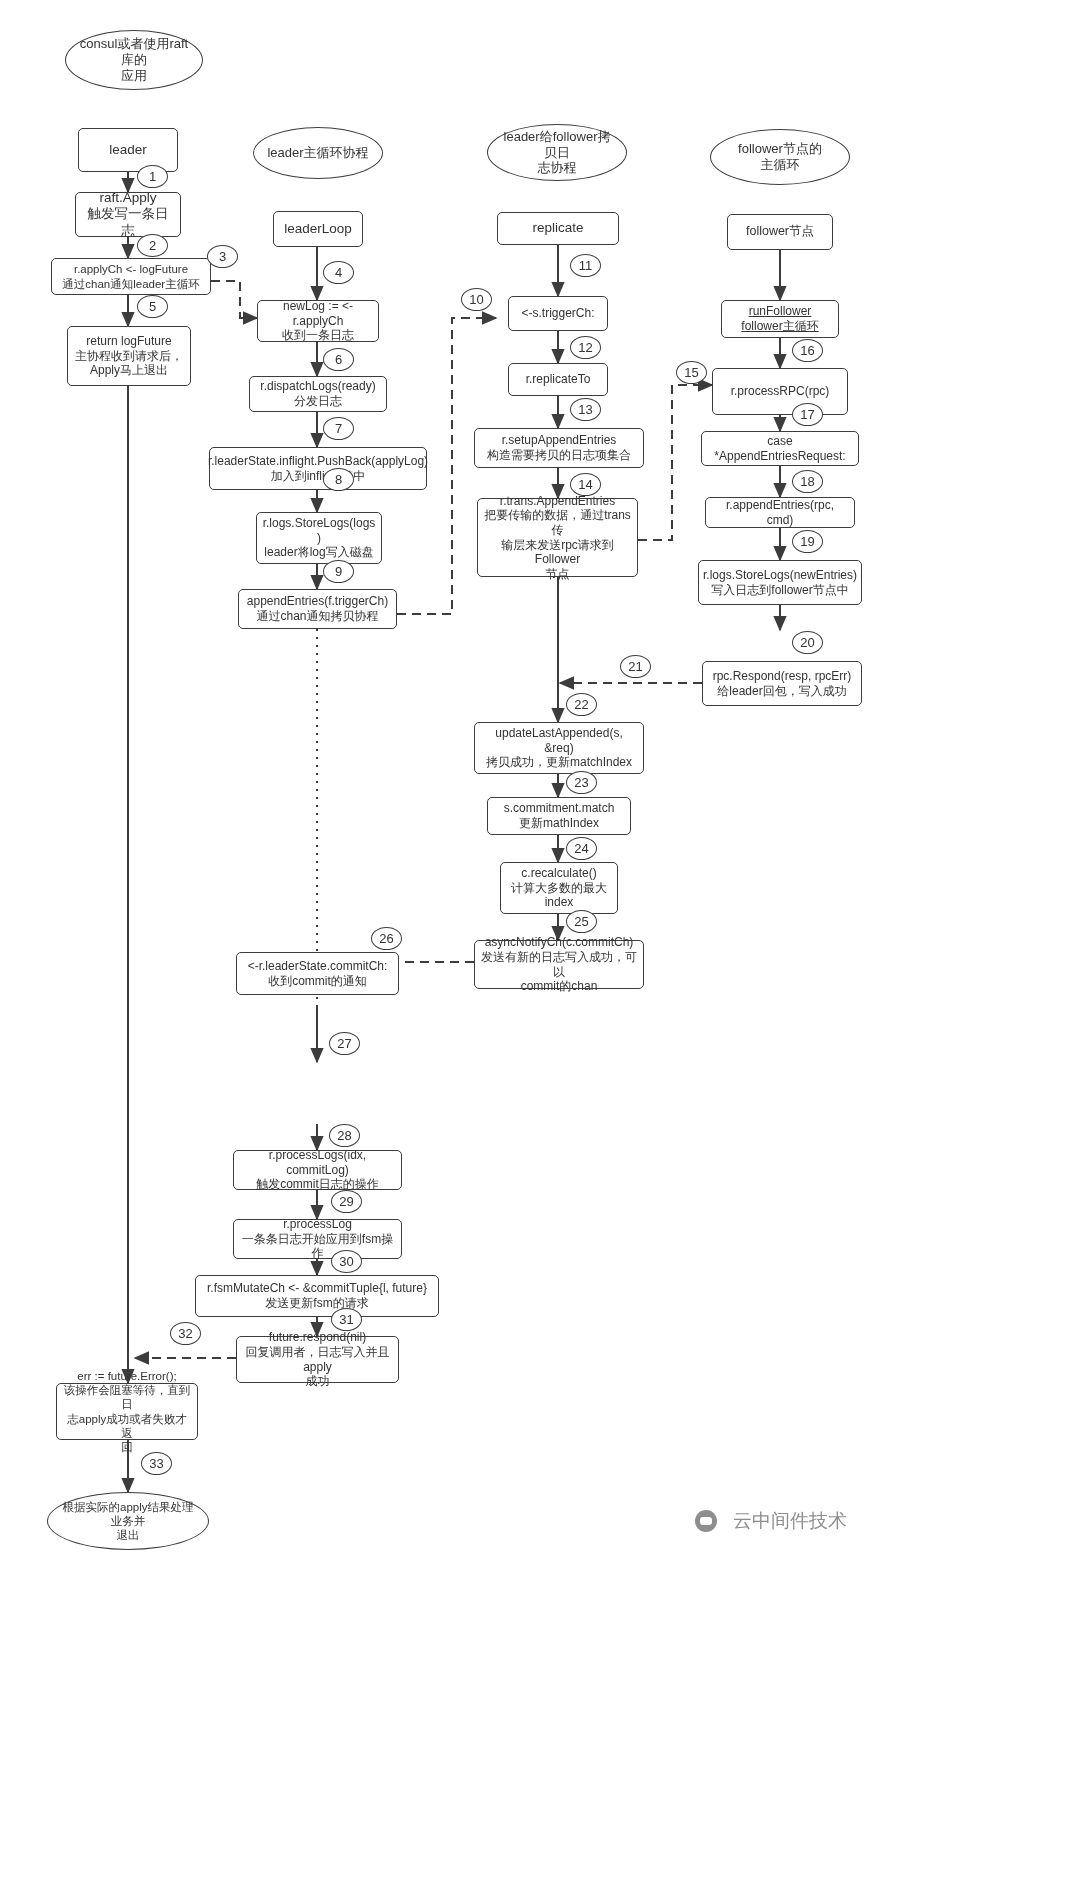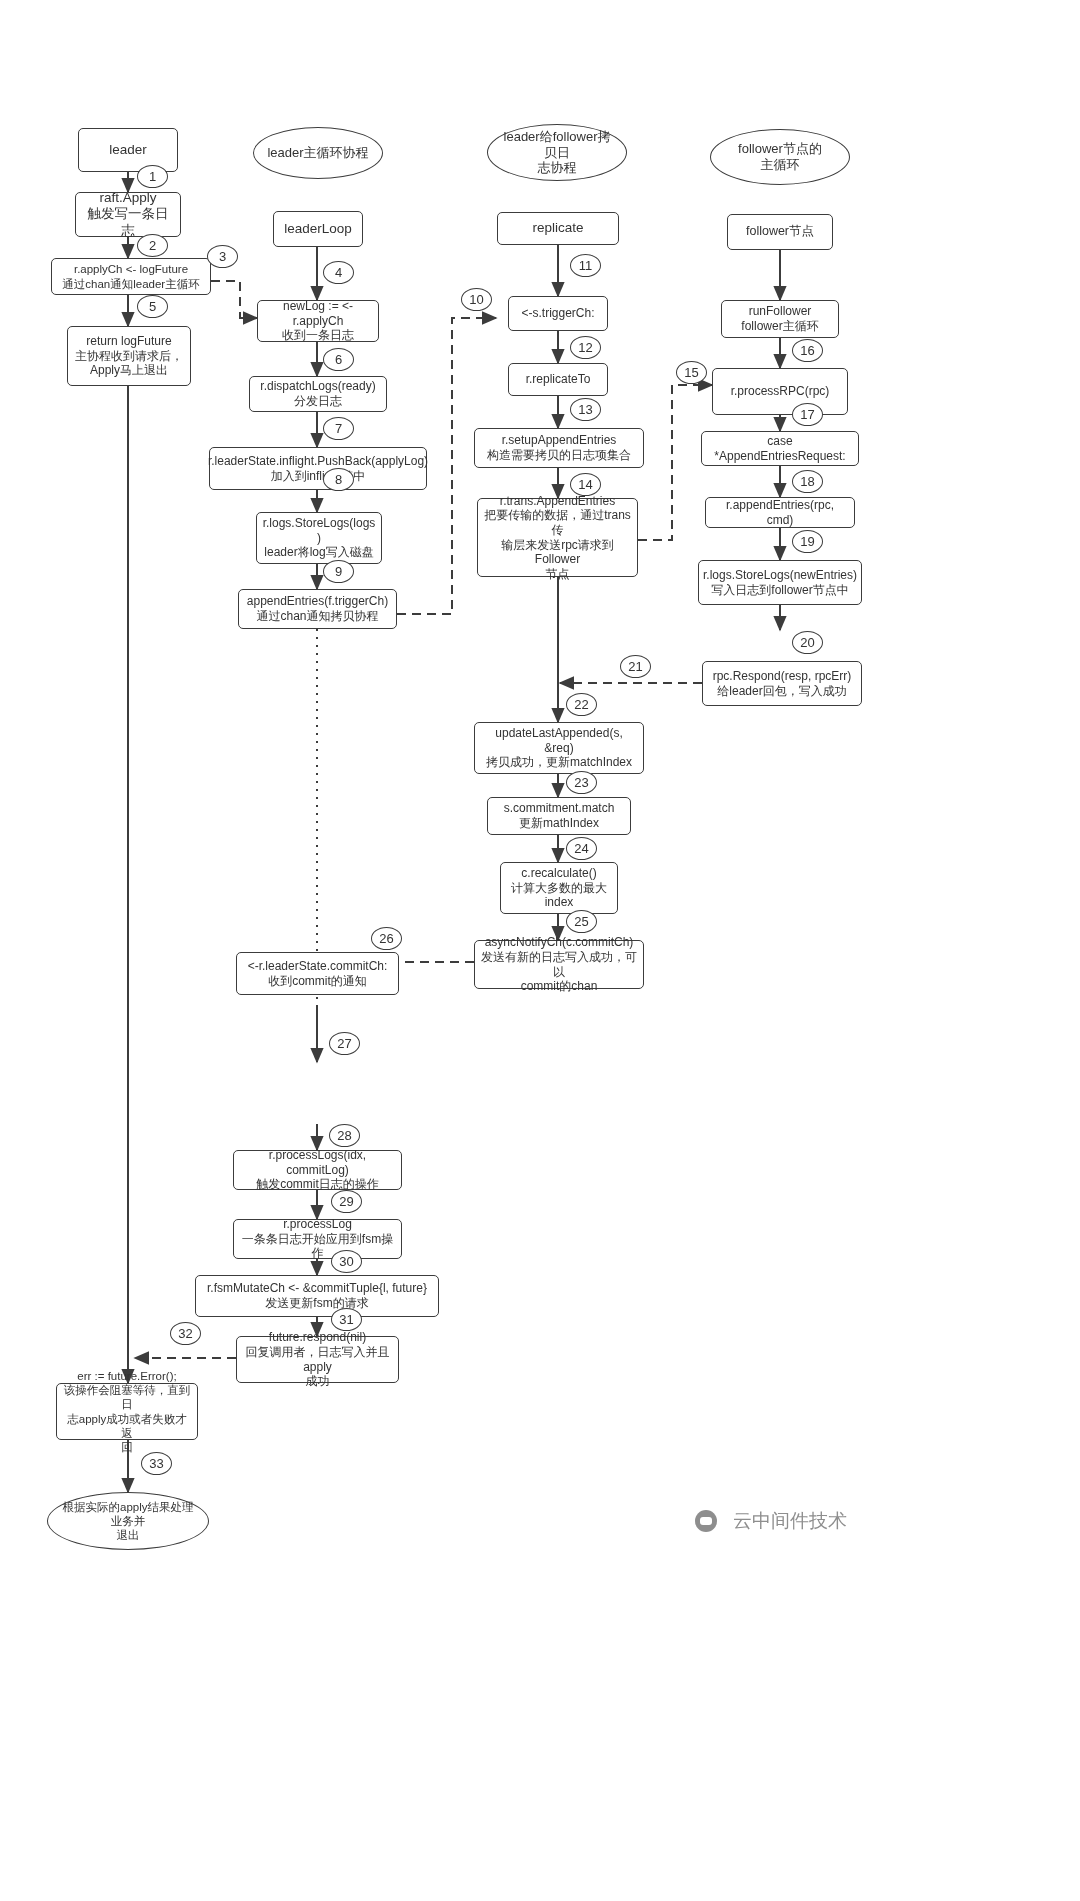--- a/index.html
+++ b/index.html
@@ -152,20 +152,22 @@
 
       <path d="M474,962 L330,962"></path>
 
       <path d="M236,1358 L135,1358"></path>
     </g>
     <g stroke="#3c3c3c" stroke-width="2" fill="none" stroke-dasharray="2 6">
       <path d="M317,629 L317,1002"></path>
     </g>
   </svg>
 
+  <div class="node ellipse" style="left:65px;top:30px;width:138px;height:60px;">consul或者使用raft库的
+应用</div>
   <div class="node ellipse" style="left:253px;top:127px;width:130px;height:52px;">leader主循环协程</div>
   <div class="node ellipse" style="left:487px;top:124px;width:140px;height:57px;">leader给follower拷贝日
 志协程</div>
   <div class="node ellipse" style="left:710px;top:129px;width:140px;height:56px;">follower节点的
 主循环</div>
 
   <div class="node rect" style="left:78px;top:128px;width:100px;height:44px;">leader</div>
   <div class="node rect" style="left:75px;top:192px;width:106px;height:45px;">raft.Apply
 触发写一条日志</div>
   <div class="node rect" style="left:51px;top:258px;width:160px;height:37px;font-size:11.5px;">r.applyCh &lt;- logFuture
@@ -218,21 +220,21 @@
   <div class="node rect" style="left:487px;top:797px;width:144px;height:38px;font-size:12px;">s.commitment.match
 更新mathIndex</div>
   <div class="node rect" style="left:500px;top:862px;width:118px;height:52px;font-size:12px;">c.recalculate()
 计算大多数的最大
 index</div>
   <div class="node rect" style="left:474px;top:940px;width:170px;height:49px;font-size:12px;">asyncNotifyCh(c.commitCh)
 发送有新的日志写入成功，可以
 commit的chan</div>
 
   <div class="node rect" style="left:727px;top:214px;width:106px;height:36px;font-size:12.5px;">follower节点</div>
-  <div class="node rect" style="left:721px;top:300px;width:118px;height:38px;font-size:12px;">runFollower
+  <div class="node rect" style="left:721px;top:300px;width:118px;height:38px;font-size:12px;text-decoration:underline;">runFollower
 follower主循环</div>
   <div class="node rect" style="left:712px;top:368px;width:136px;height:47px;font-size:12px;">r.processRPC(rpc)</div>
   <div class="node rect" style="left:701px;top:431px;width:158px;height:35px;font-size:12px;">case *AppendEntriesRequest:</div>
   <div class="node rect" style="left:705px;top:497px;width:150px;height:31px;font-size:12px;">r.appendEntries(rpc, cmd)</div>
   <div class="node rect" style="left:698px;top:560px;width:164px;height:45px;font-size:12px;">r.logs.StoreLogs(newEntries)
 写入日志到follower节点中</div>
   <div class="node rect" style="left:702px;top:661px;width:160px;height:45px;font-size:12px;">rpc.Respond(resp, rpcErr)
 给leader回包，写入成功</div>
 
   <div class="badge" style="left:137px;top:165px;">1</div>

